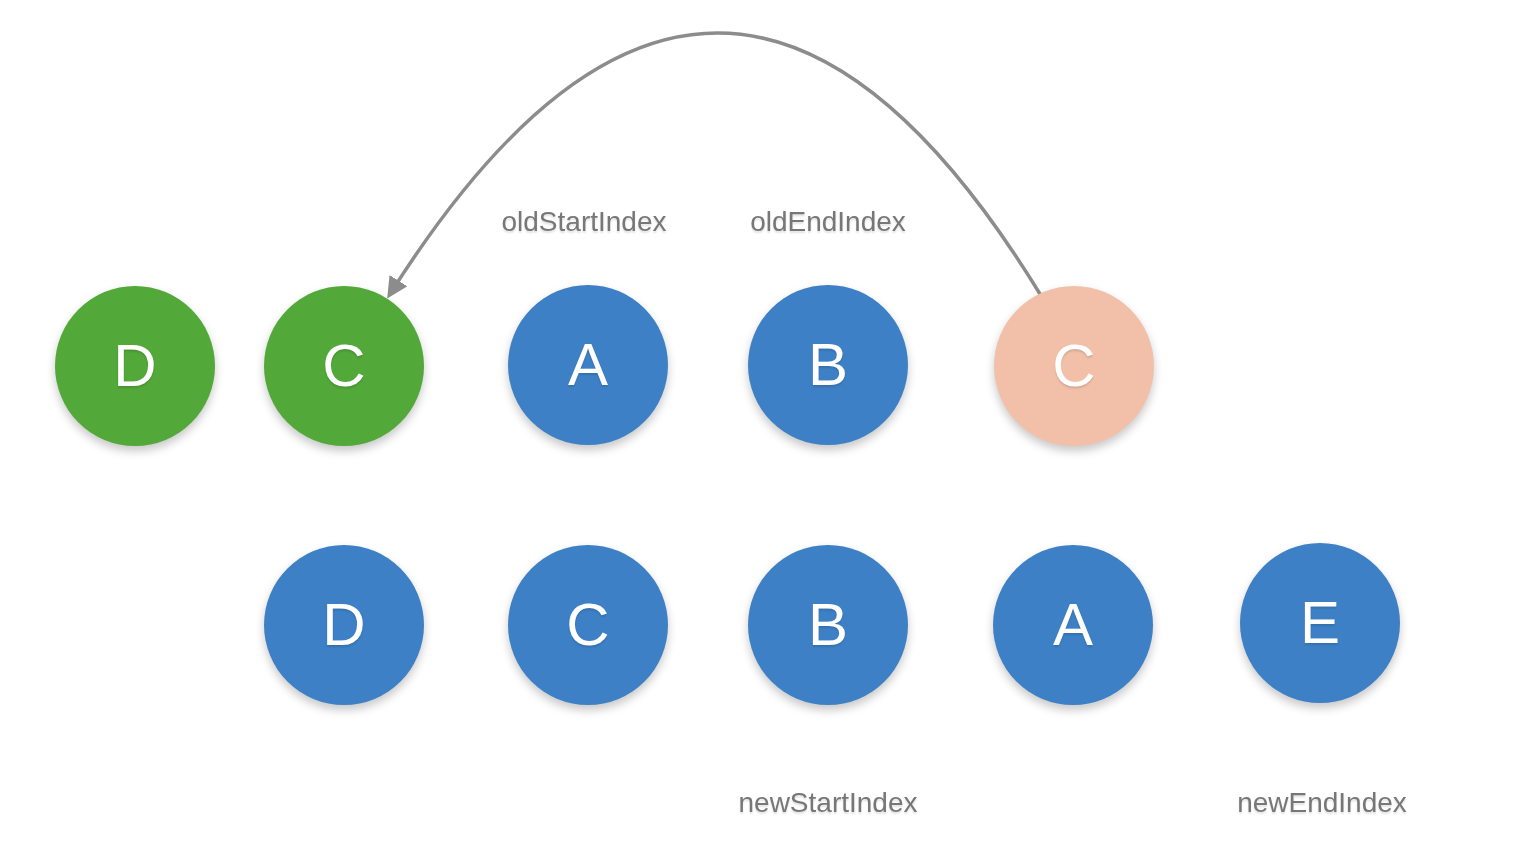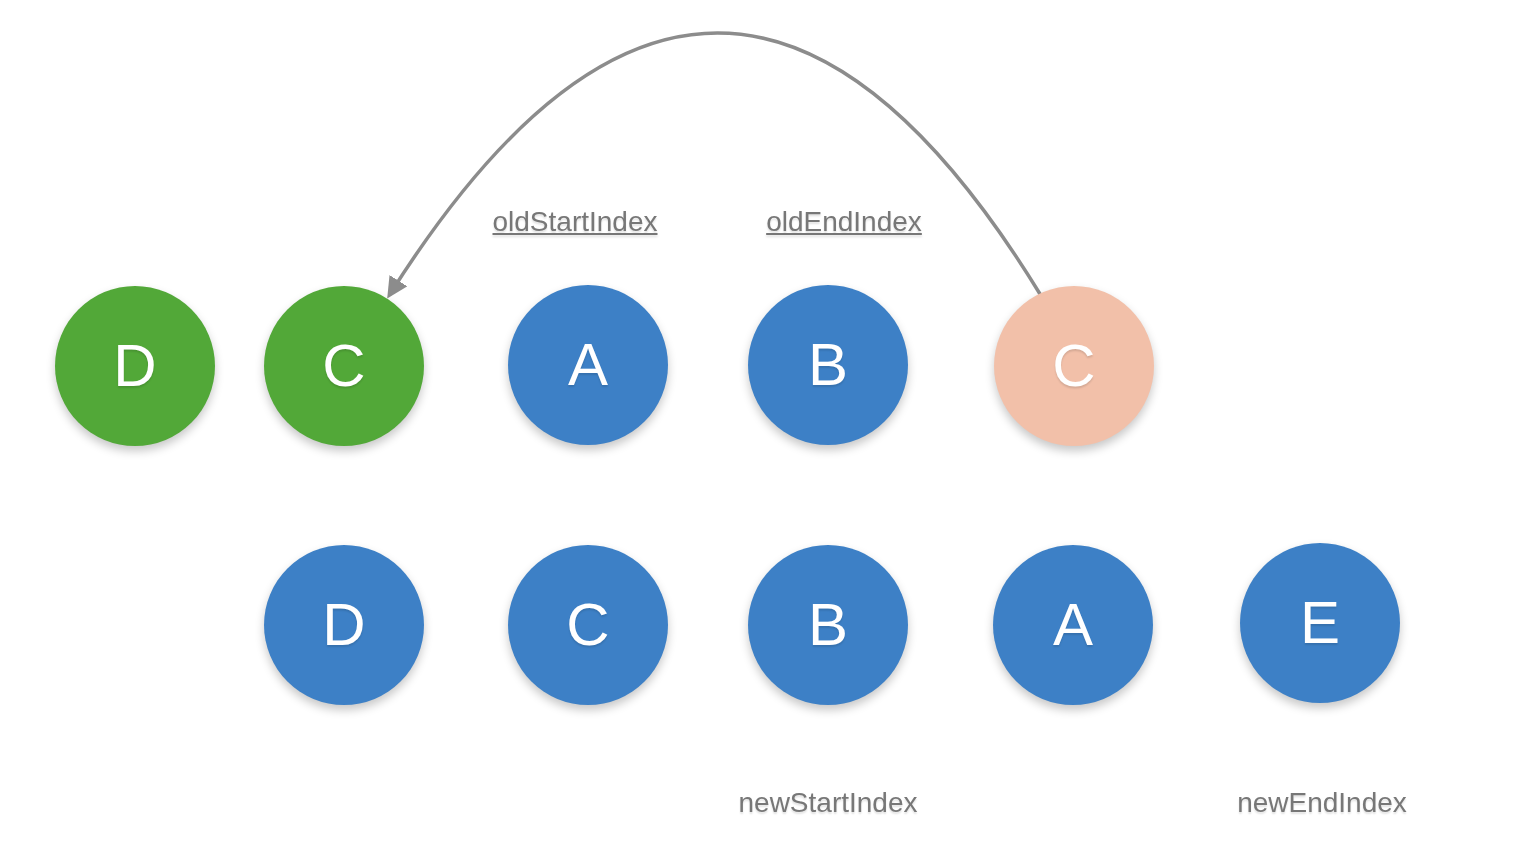--- a/index.html
+++ b/index.html
@@ -57,22 +57,22 @@
   .pos-old-2 { left: 508px;  top: 285px; }
   .pos-old-3 { left: 748px;  top: 285px; }
   .pos-old-4 { left: 994px;  top: 286px; }
   
   .pos-new-0 { left: 264px;  top: 545px; }
   .pos-new-1 { left: 508px;  top: 545px; }
   .pos-new-2 { left: 748px;  top: 545px; }
   .pos-new-3 { left: 993px;  top: 545px; }
   .pos-new-4 { left: 1240px; top: 543px; }
   
-  .pos-label-oldstart { left: 435px;  top: 205px; text-decoration: underline; }
-  .pos-label-oldend   { left: 704px;  top: 205px; text-decoration: underline; }
+  .pos-label-oldstart { left: 444px;  top: 205px; }
+  .pos-label-oldend   { left: 688px;  top: 205px; }
   .pos-label-newstart { left: 688px;  top: 786px; }
   .pos-label-newend   { left: 1182px; top: 786px; }
 </style>
 </head>
 <body>
 
 <div class="canvas">
 
   <svg class="arrow-layer" viewBox="0 0 1516 848" xmlns="http://www.w3.org/2000/svg">
     <defs>

